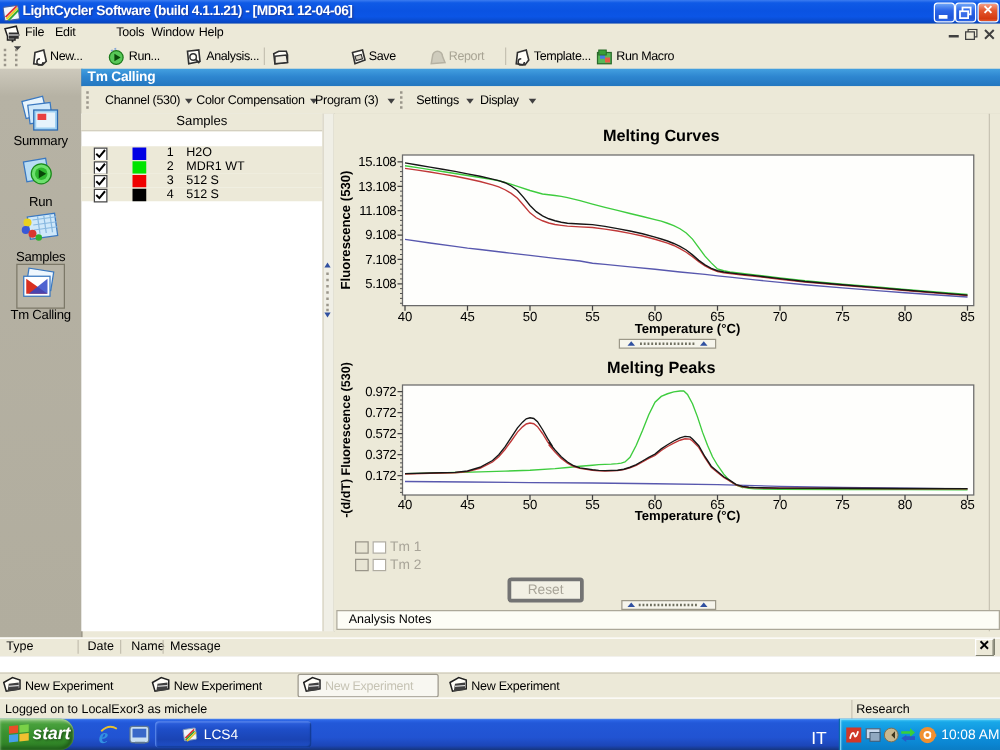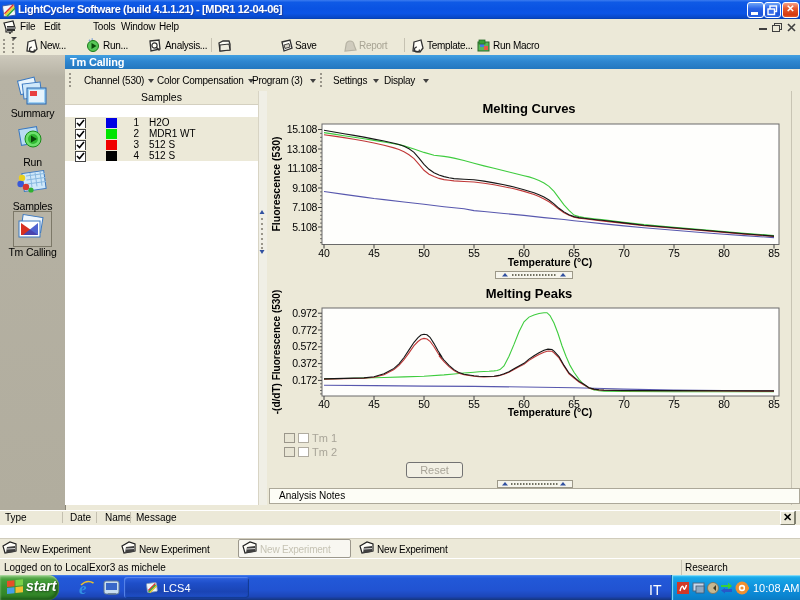--- a/index.html
+++ b/index.html
@@ -490,21 +490,21 @@
   </g>
 </svg>
 
 <div class="abs" style="left:284px;top:433px;width:9px;height:8px;background:#e8e5d4;border:1px solid #9a968a;"></div>
 <div class="abs" style="left:298px;top:433px;width:9px;height:8px;background:#fff;border:1px solid #b0aca0;"></div>
 <div class="abs" style="left:312px;top:432px;font-size:11px;color:#a8a498;">Tm 1</div>
 <div class="abs" style="left:284px;top:447px;width:9px;height:8px;background:#e8e5d4;border:1px solid #9a968a;"></div>
 <div class="abs" style="left:298px;top:447px;width:9px;height:8px;background:#fff;border:1px solid #b0aca0;"></div>
 <div class="abs" style="left:312px;top:446px;font-size:11px;color:#a8a498;">Tm 2</div>
 
-<div class="abs" style="left:406px;top:462px;width:55px;height:14px;background:#f2f0e4;border:1px solid #737373;border-radius:3px;text-align:center;line-height:14px;font-size:11px;color:#a8a498;">Reset</div>
+<div class="abs" style="left:406px;top:462px;width:55px;height:14px;background:#f2f0e4;border:3px solid #737373;border-radius:3px;text-align:center;line-height:14px;font-size:11px;color:#a8a498;">Reset</div>
 
 <div class="abs hslider" style="left:497px;top:480px;width:74px;"></div>
 <svg class="abs" style="left:497px;top:480px;" width="76" height="8" viewBox="0 0 76 8">
   <path d="M5 5.5 l6 0 l-3 -3.5 z" fill="#3050a0"></path>
   <g fill="#707060">
       <rect x="14" y="3" width="1.5" height="2"></rect>
       <rect x="17" y="3" width="1.5" height="2"></rect>
       <rect x="20" y="3" width="1.5" height="2"></rect>
       <rect x="23" y="3" width="1.5" height="2"></rect>
       <rect x="26" y="3" width="1.5" height="2"></rect>

